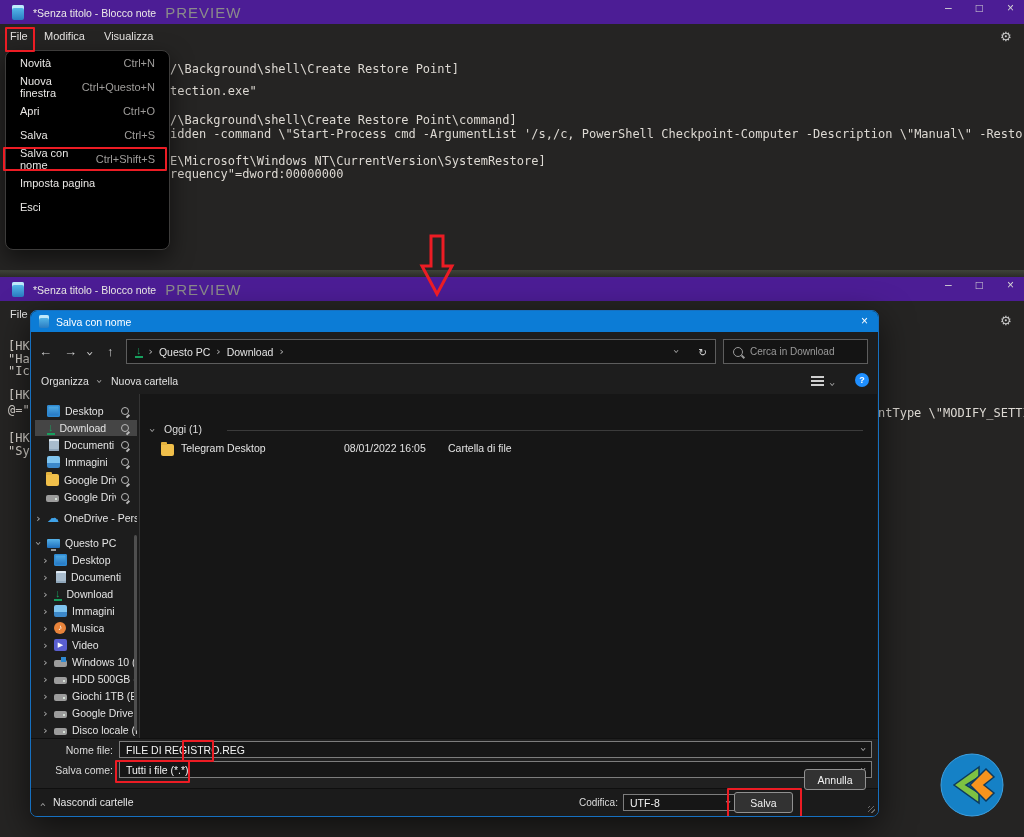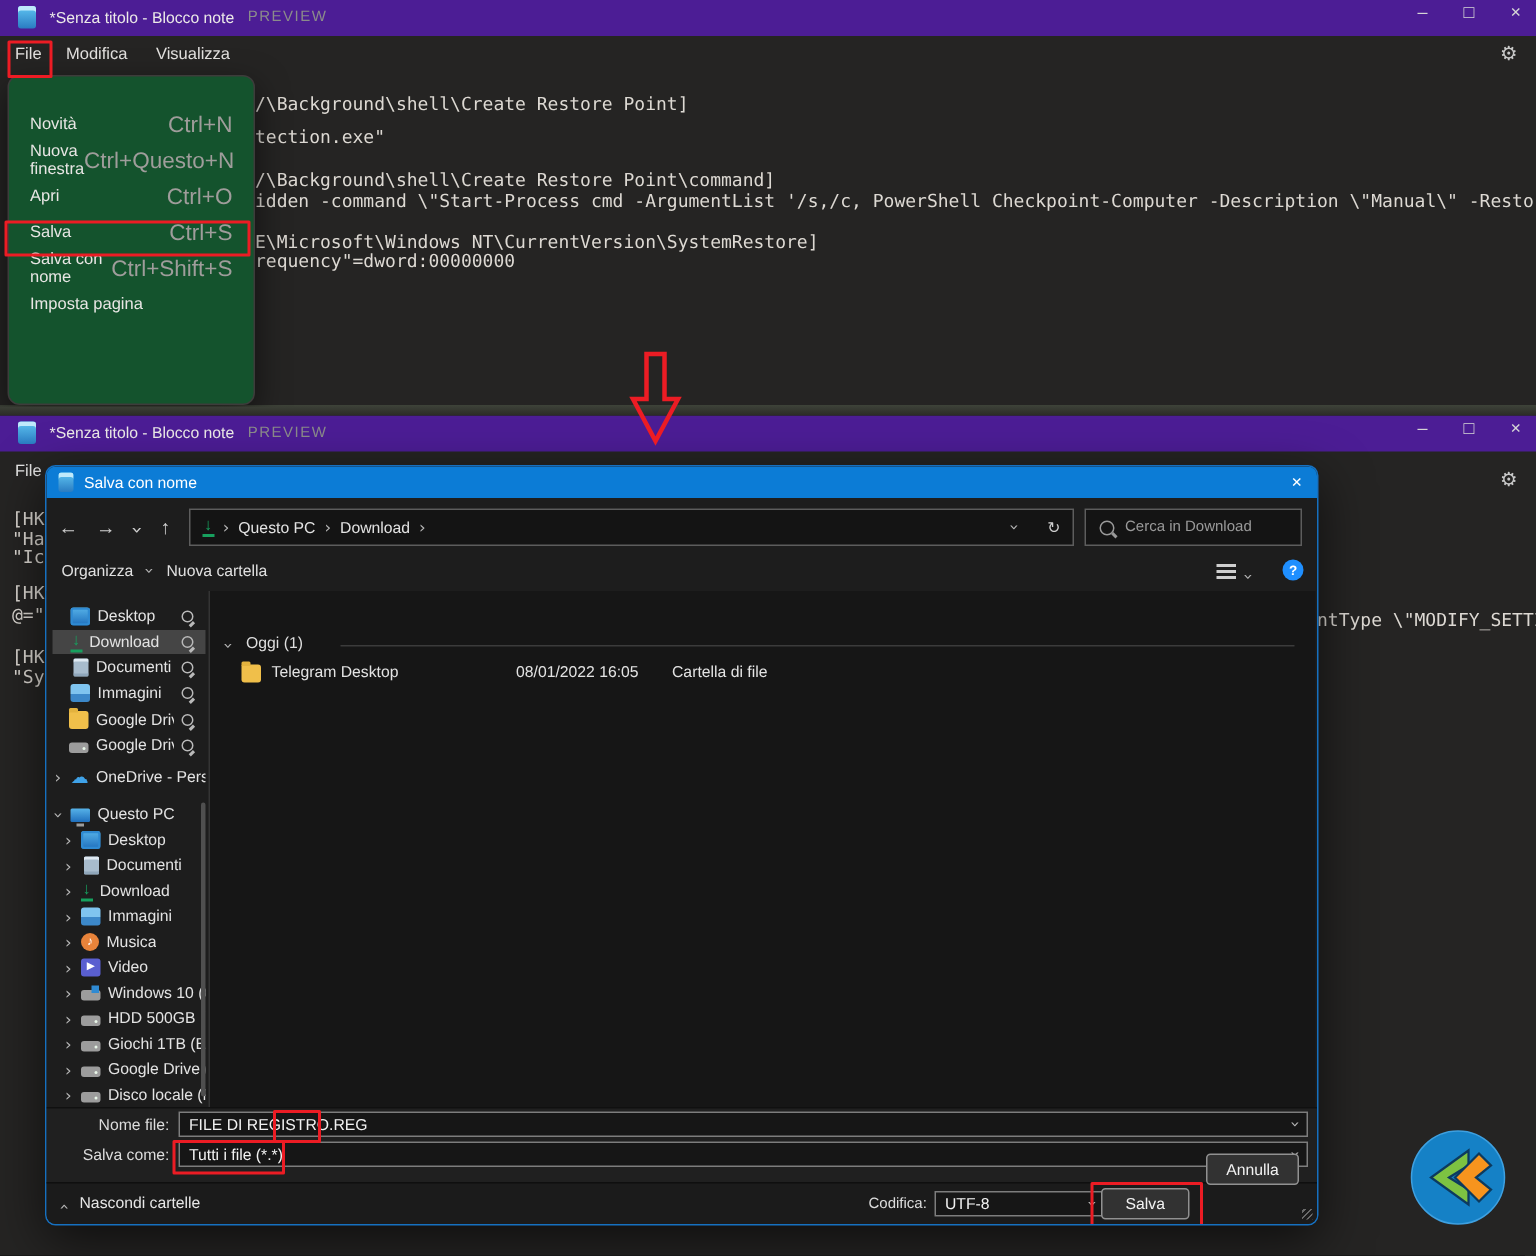--- a/index.html
+++ b/index.html
@@ -13,32 +13,32 @@
   .cv{display:inline-block;font-family:"DejaVu Sans",sans-serif;color:#b5b5b5;font-size:11px;line-height:1;}
   .cv-r::before{content:"›";}
   .cv-d{transform:rotate(90deg);} .cv-d::before{content:"›";}
   .cv-u{transform:rotate(-90deg);} .cv-u::before{content:"›";}
   
   .titlebar{position:absolute;left:0;top:0;width:100%;height:24px;background:#4c1d95;}
   .tb-left{position:absolute;left:12px;top:4px;display:flex;align-items:center;gap:9px;}
   .np-icon{width:12px;height:15px;border-radius:2px;background:linear-gradient(180deg,#5fc5f2,#2a7cc2);
            box-shadow:inset 0 3px 0 #bfe9fb;}
   .wtitle{font-size:10.5px;color:#eceae8;}
-  .preview{font-size:10px;color:#8b8b8b;letter-spacing:1px;}
+  .preview{font-size:15px;color:#8b8b8b;letter-spacing:1px;}
   .ctls{position:absolute;right:10px;top:1px;display:flex;gap:24px;font-size:12px;color:#d5d5d5;}
   .ctls span{cursor:default;}
   
   #win1{position:absolute;left:0;top:0;width:1024px;height:271px;background:#252423;overflow:hidden;}
   .menubar{position:absolute;left:0;top:24px;width:100%;height:26px;font-size:11px;color:#e3e1df;}
   .menubar .mb{position:absolute;top:6px;}
   
-  .popup{position:absolute;left:5px;top:50px;width:163px;height:198px;background:#14532d;border:1px solid #3d3c3b;
-         border-radius:8px;box-shadow:0 8px 22px rgba(0,0,0,.55);padding-top:20px;z-index:30;}
+  .popup{position:absolute;left:5px;top:50px;width:163px;height:198px;background:#000000;border:1px solid #3d3c3b;
+         border-radius:8px;box-shadow:0 8px 22px rgba(0,0,0,.55);padding-top:0;z-index:30;}
   .mitem{height:24px;display:flex;align-items:center;padding:0 14px;font-size:11px;color:#e8e6e4;}
-  .mitem .sc{margin-left:auto;font-size:15px;color:#9f9d9b;}
+  .mitem .sc{margin-left:auto;font-size:11px;color:#9f9d9b;}
   .seam{position:absolute;left:0;top:270px;width:1024px;height:7px;
         background:linear-gradient(180deg,#3e4339,#2b2b27);}
   
   #win2{position:absolute;left:0;top:277px;width:1024px;height:560px;background:#252423;overflow:hidden;}
   
   #dlg{position:absolute;left:30px;top:310px;width:847px;height:505px;background:#1d1d1d;
        border:1px solid #1670c0;border-radius:7px;box-shadow:0 10px 34px rgba(0,0,0,.6);overflow:hidden;z-index:20;}
   .dtitle{position:absolute;left:0;top:0;width:100%;height:21px;background:#0c7cd6;display:flex;align-items:center;
           gap:7px;padding-left:8px;box-sizing:border-box;}
   .dtitle .np-icon{width:10px;height:13px;}
@@ -150,20 +150,24 @@
           <span class="sc">Ctrl+S</span>
         </div>
       <div class="mitem">
         <span>Salva con nome</span>
           <span class="sc">Ctrl+Shift+S</span>
         </div>
       <div class="mitem">
         <span>Imposta pagina</span>
           <span class="sc"></span>
         </div>
+      <div class="mitem">
+        <span>Esci</span>
+          <span class="sc"></span>
+        </div>
     </div>
 
     <div class="ann" style="left:5px;top:27px;width:26px;height:21px"></div>
     <div class="ann" style="left:3px;top:147px;width:160px;height:20px"></div>
   </div>
 
   <div class="seam"></div>
 
   <div id="win2">
     <div class="titlebar">

